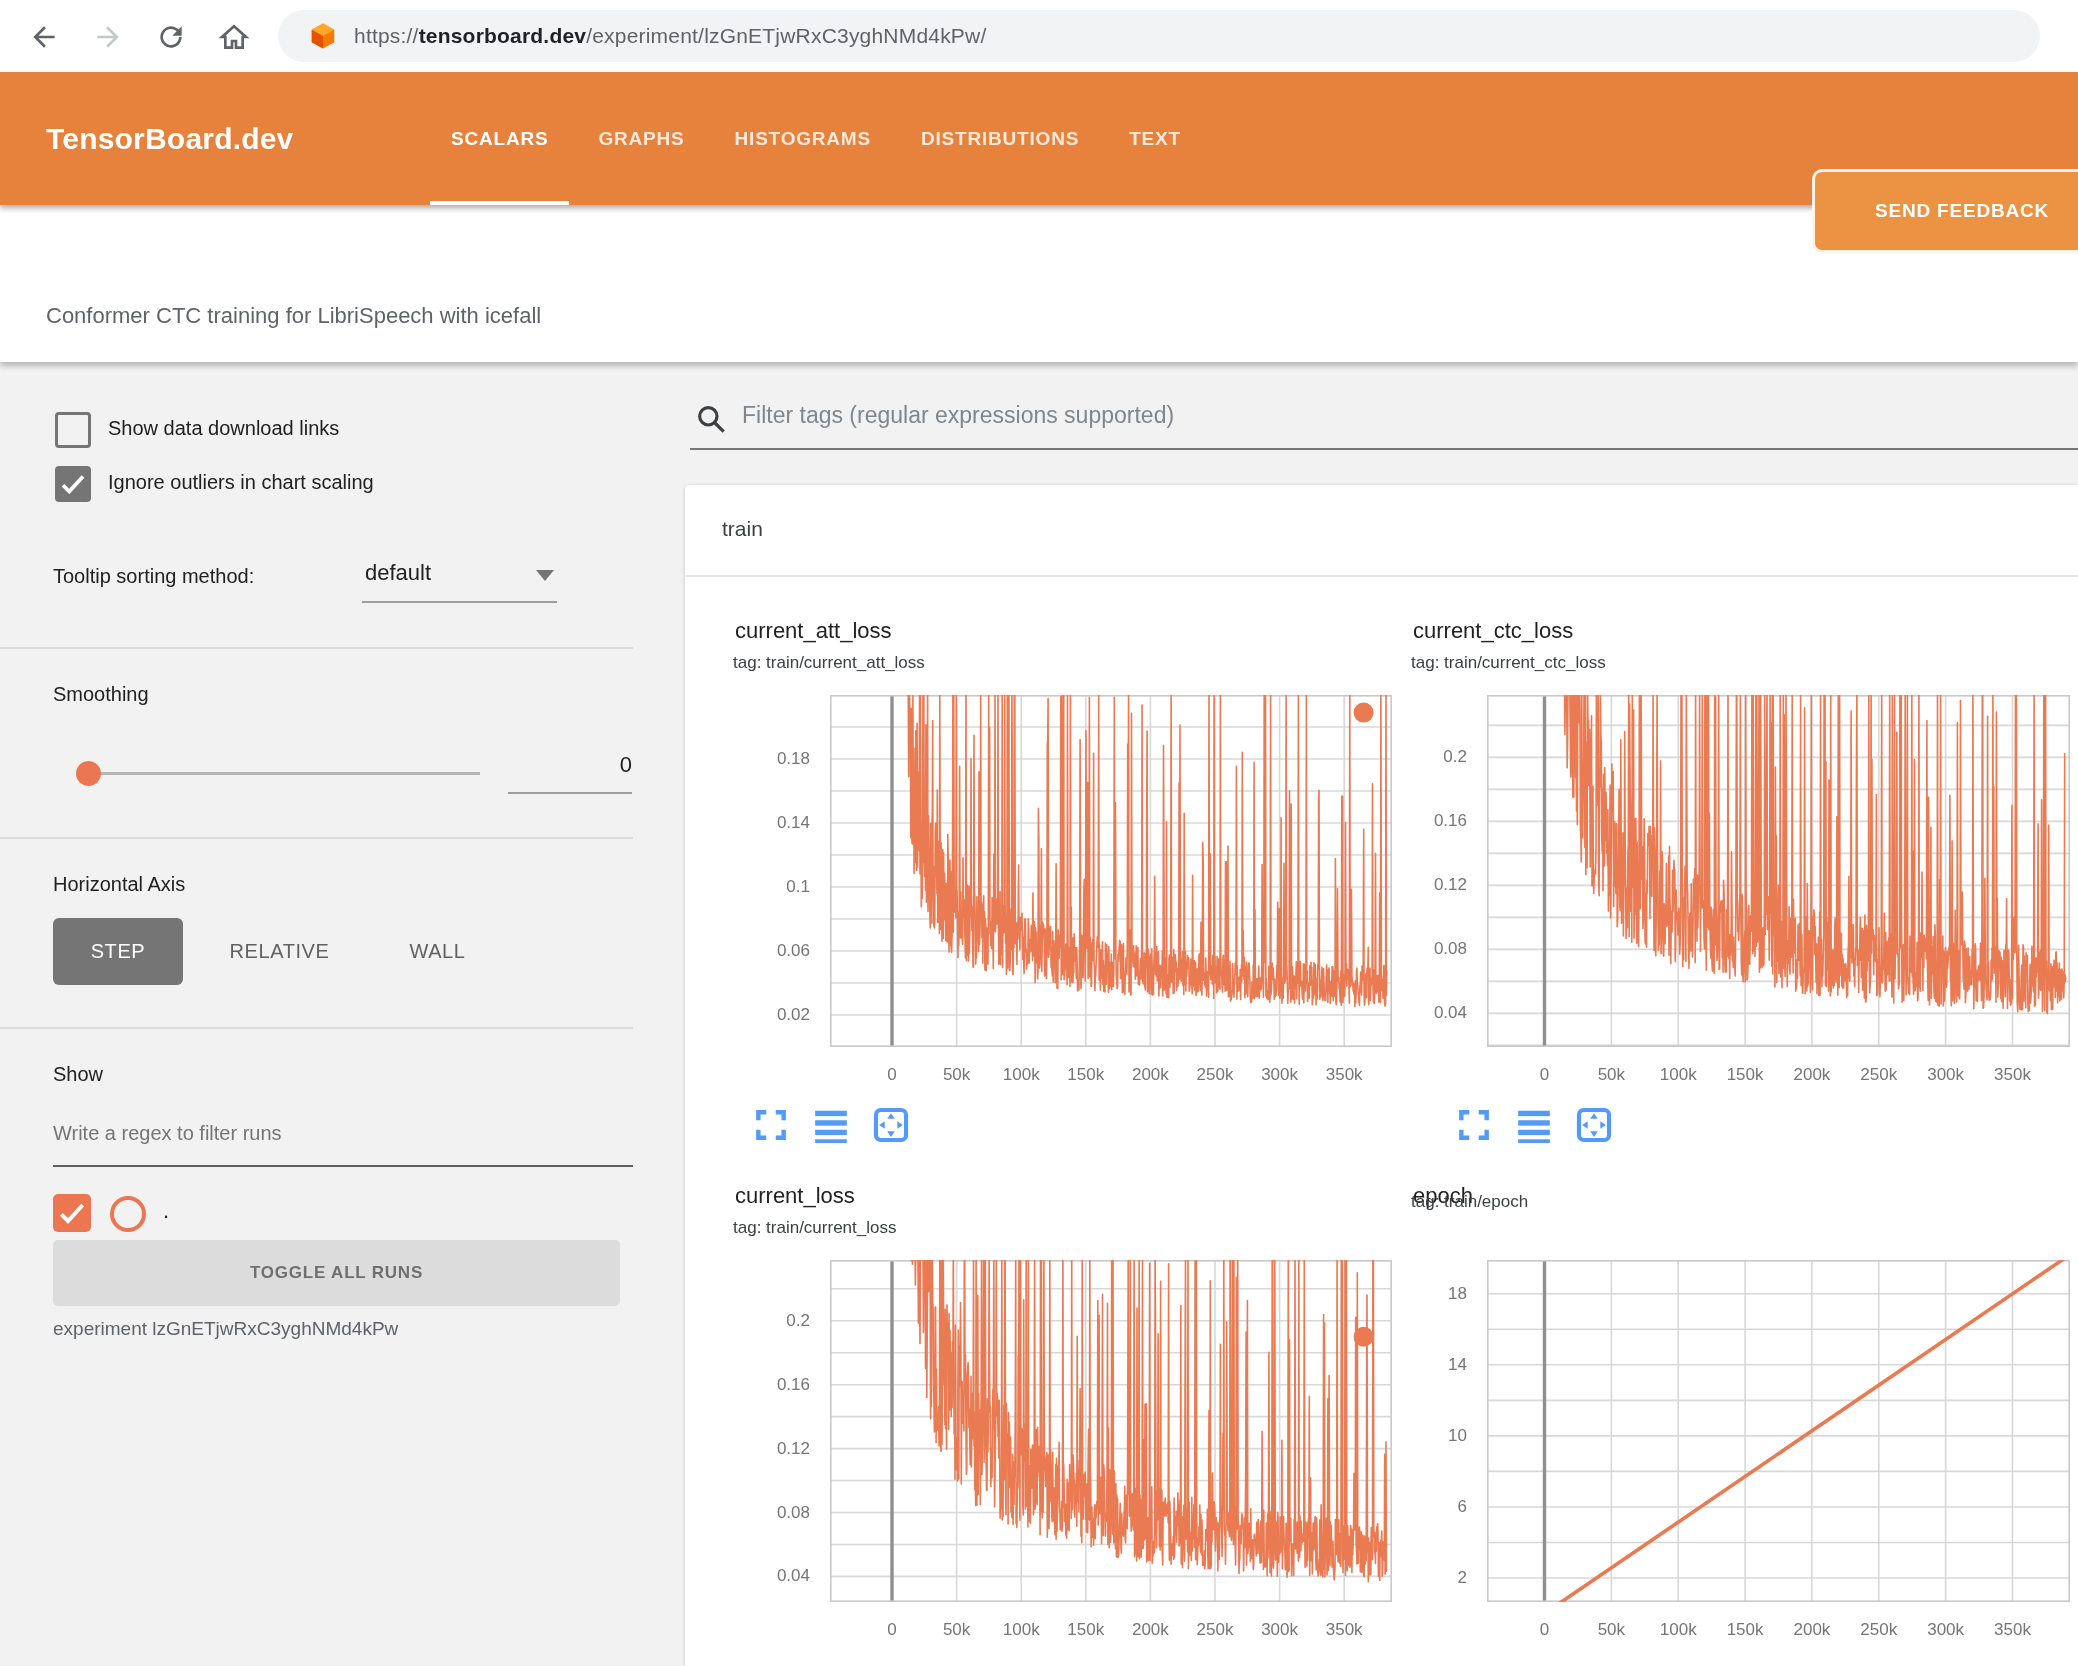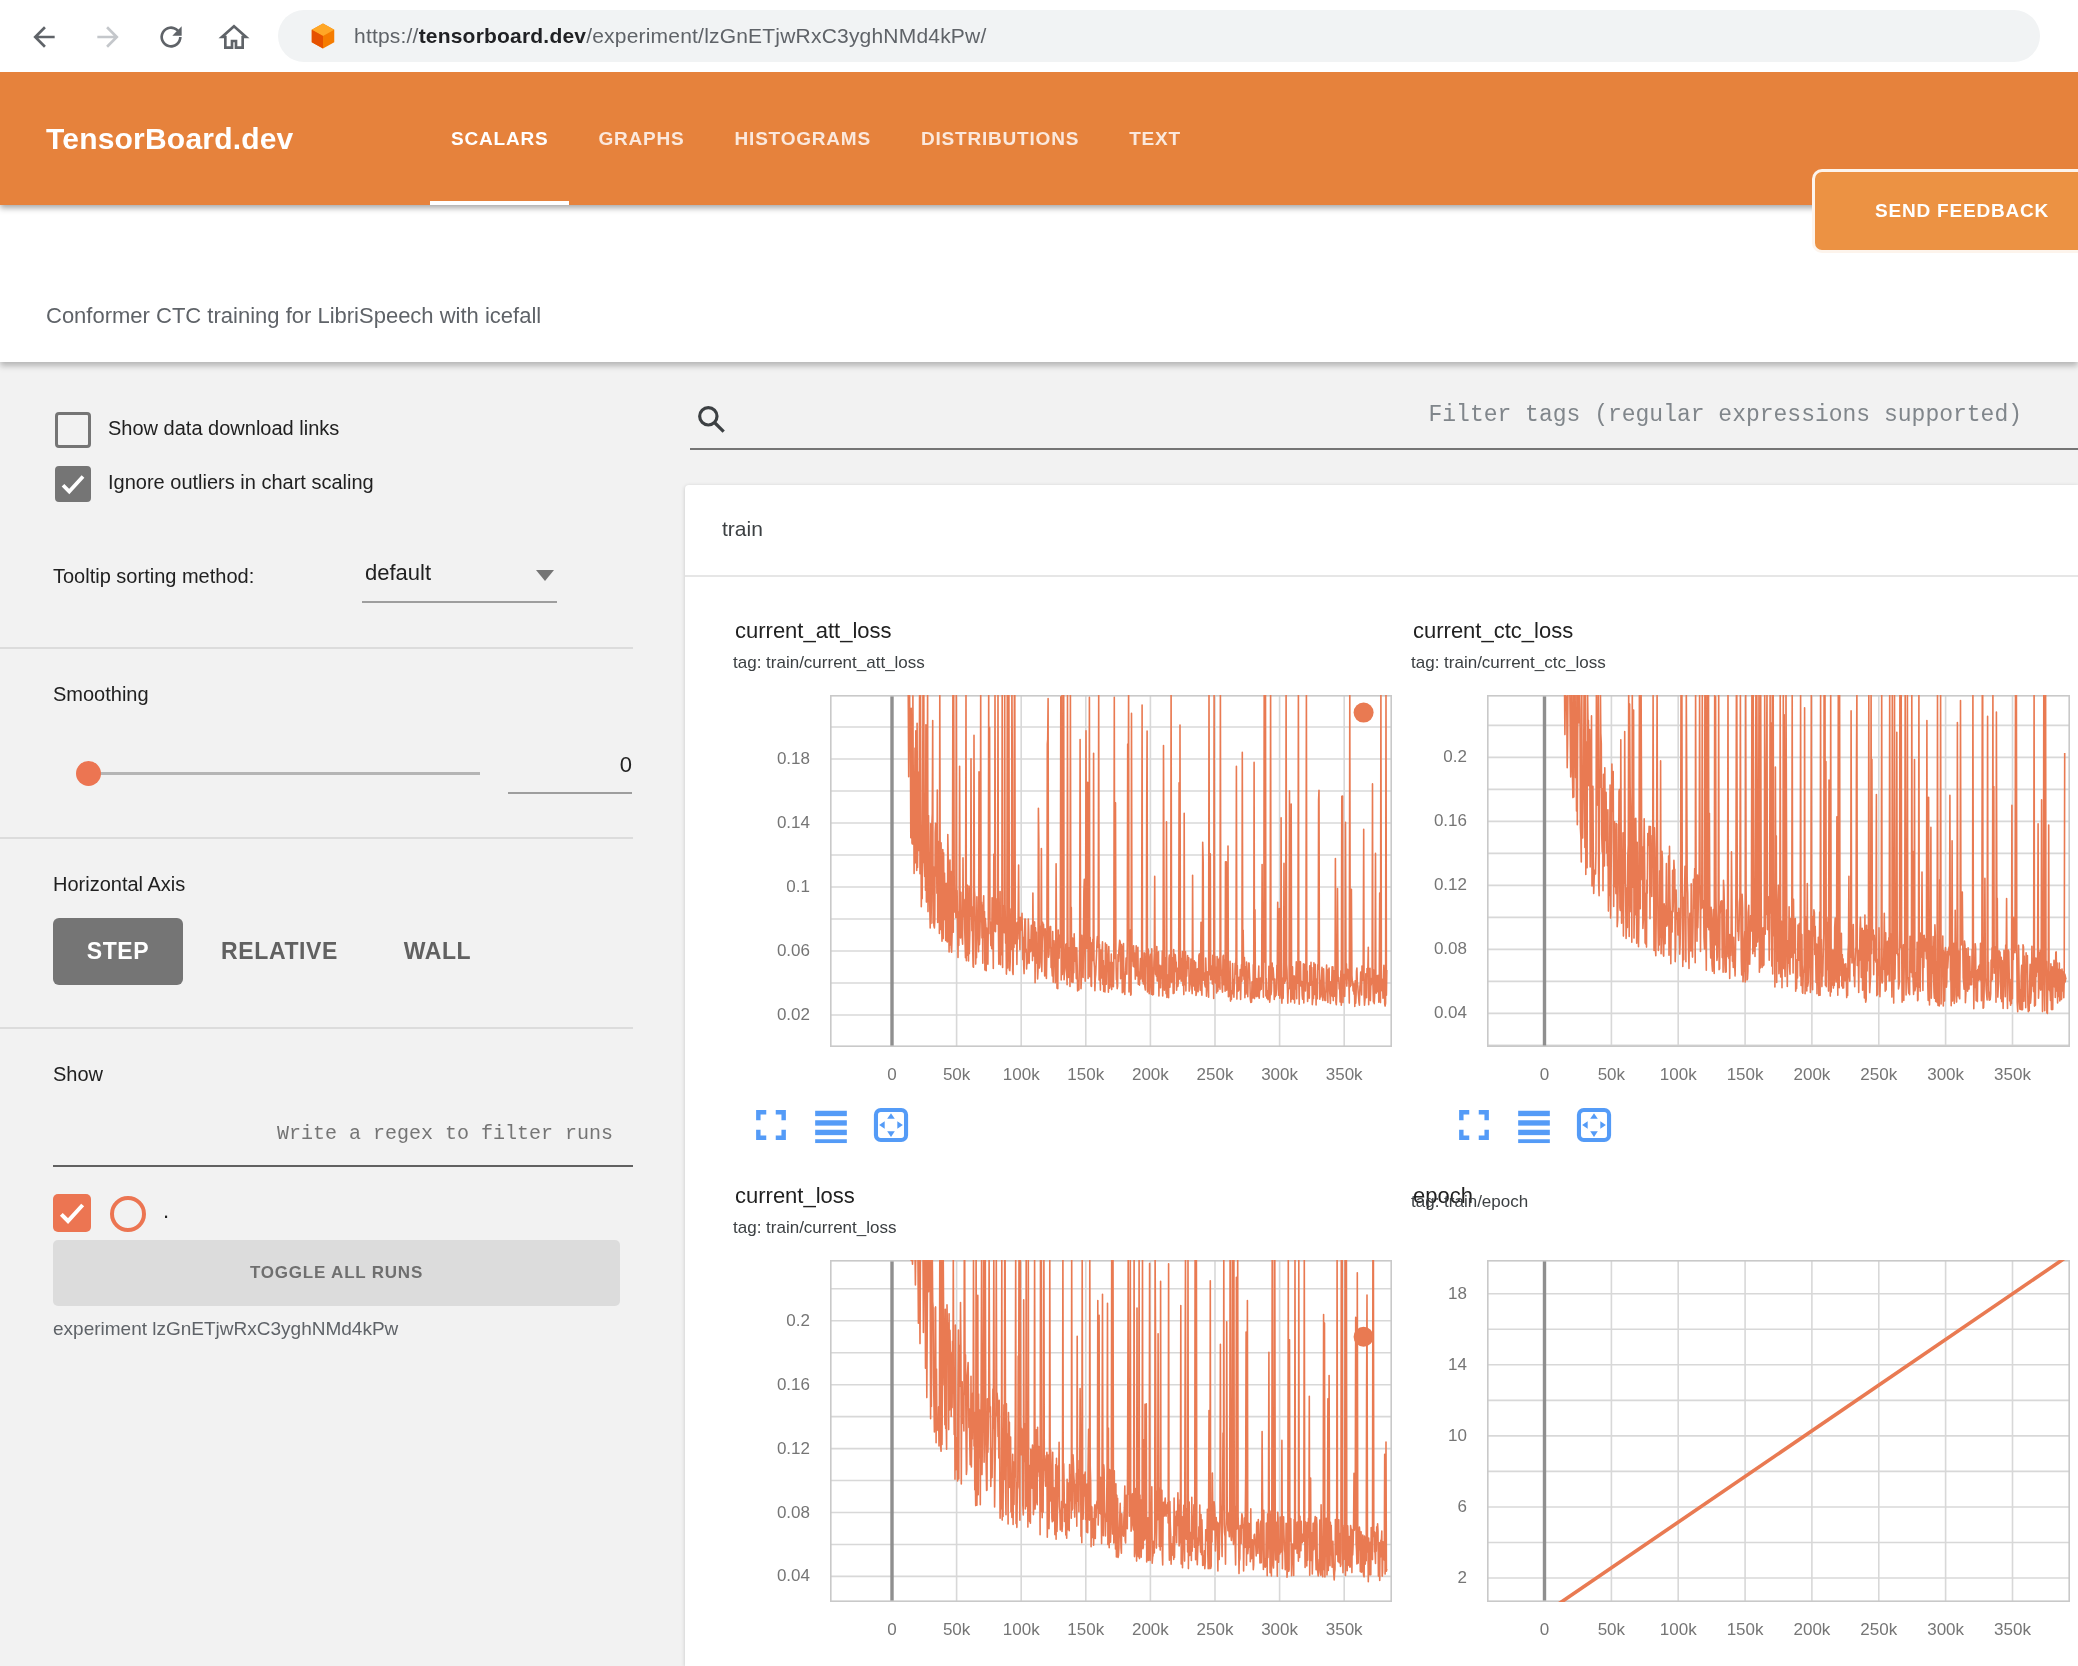--- a/index.html
+++ b/index.html
@@ -35,24 +35,24 @@
 
   
   .sb-label { font-size:20px; color:#212121; position:absolute; }
   .cb-box { position:absolute; width:36px; height:36px; border:3px solid #757575; border-radius:4px; background:transparent; cursor:pointer; }
   .cb-box.checked { background:#757575; border-color:#757575; }
   .divider { position:absolute; left:0; width:633px; height:2px; background:#dcdcdc; }
   .underline { position:absolute; height:2px; background:#9e9e9e; }
   .select-caret { position:absolute; width:0; height:0; border-left:9px solid transparent; border-right:9px solid transparent; border-top:11px solid #757575; cursor:pointer; }
   .slider-track { position:absolute; left:85px; top:772px; width:395px; height:3px; background:#b5b5b5; }
   .slider-thumb { position:absolute; left:76px; top:761px; width:25px; height:25px; border-radius:50%; background:#ec7552; cursor:pointer; }
-  .axis-btn { position:absolute; font-size:23px; font-weight:bold; letter-spacing:0.6px; cursor:pointer; display:flex; align-items:center; justify-content:center; }
+  .axis-btn { position:absolute; font-size:20px; font-weight:normal; letter-spacing:0.6px; cursor:pointer; display:flex; align-items:center; justify-content:center; }
   .axis-btn.sel { background:#757575; color:#fff; border-radius:6px; }
   .axis-btn.unsel { color:#616161; }
-  .regex-input, .filter-input { position:absolute; background:transparent; border:none; outline:none; font-family:Liberation Mono, monospace;text-align:right; }
+  .regex-input, .filter-input { position:absolute; background:transparent; border:none; outline:none; font-family:Liberation Sans, sans-serif; }
   .regex-input { left:53px; top:1122px; width:560px; font-size:20px; color:#212121; }
   .regex-input::placeholder { color:#757575; opacity:1; }
   .run-cb { position:absolute; left:53px; top:1194px; width:38px; height:38px; background:#ec7552; border-radius:5px; cursor:pointer; }
   .run-circle { position:absolute; left:110px; top:1196px; width:36px; height:36px; border:4px solid #ec7552; border-radius:50%; cursor:pointer; }
   .toggle-btn { position:absolute; left:53px; top:1240px; width:567px; height:66px; background:#dcdcdc; border-radius:5px; color:#6f6f6f; font-size:17px; font-weight:bold; letter-spacing:0.8px; display:flex; align-items:center; justify-content:center; cursor:pointer; }
 
   
   .filter-row-icon { position:absolute; left:695px; top:403px; width:32px; height:32px; }
   .filter-input { left:742px; top:402px; width:1280px; font-size:23px; color:#212121; }
   .filter-input::placeholder { color:#80868b; opacity:1; }

